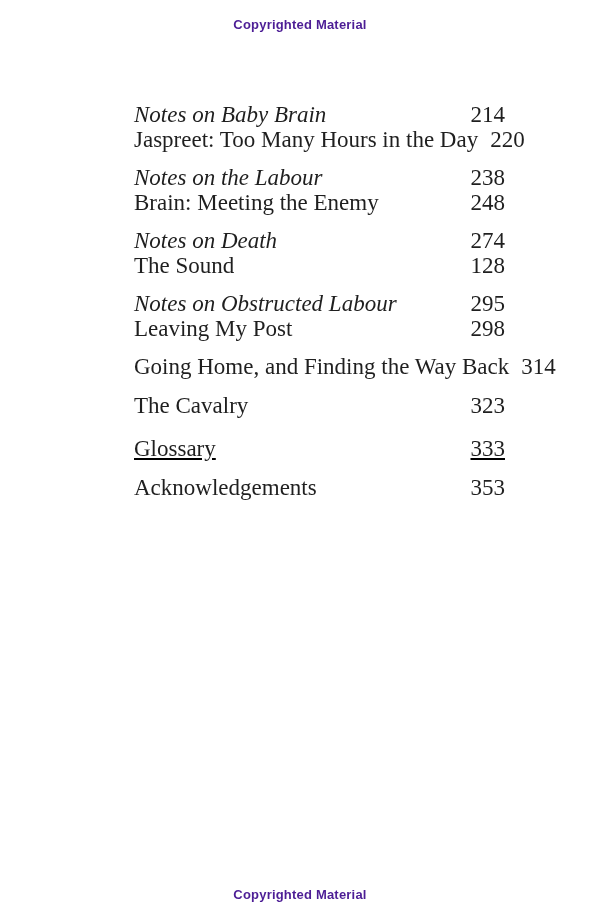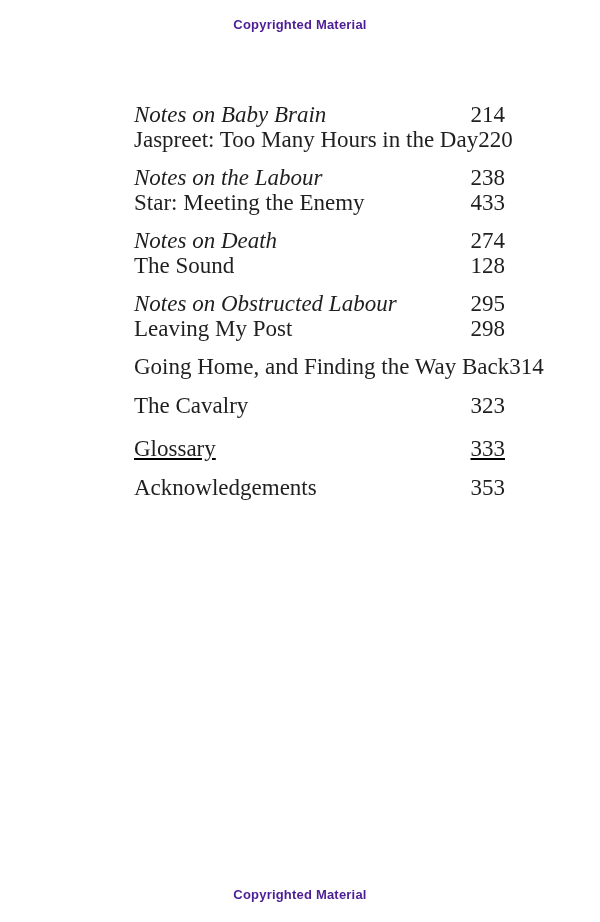--- a/index.html
+++ b/index.html
@@ -42,20 +42,21 @@
     align-items: baseline;
     line-height: 24.5px;
     font-size: 23px;
     color: #1f1f1f;
   }
   .toc-title { white-space: nowrap; }
   .toc-title.italic { font-style: italic; }
   .toc-page {
     text-align: center;
     white-space: nowrap;
+    margin-left: 12px;
   }
 </style>
 </head>
 <body>
 
 <div class="page">
 
   <div class="copyright top">Copyrighted Material</div>
 
   <div class="toc">
@@ -70,22 +71,22 @@
         <span class="toc-page">220</span>
       </div>
     </div>
 
     <div class="toc-group">
       <div class="toc-row">
         <span class="toc-title italic">Notes on the Labour</span>
         <span class="toc-page">238</span>
       </div>
       <div class="toc-row">
-        <span class="toc-title">Star: Meeting the Enemy</span>
-        <span class="toc-page">433</span>
+        <span class="toc-title">Brain: Meeting the Enemy</span>
+        <span class="toc-page">248</span>
       </div>
     </div>
 
     <div class="toc-group">
       <div class="toc-row">
         <span class="toc-title italic">Notes on Death</span>
         <span class="toc-page">274</span>
       </div>
       <div class="toc-row">
         <span class="toc-title">The Sound</span>

